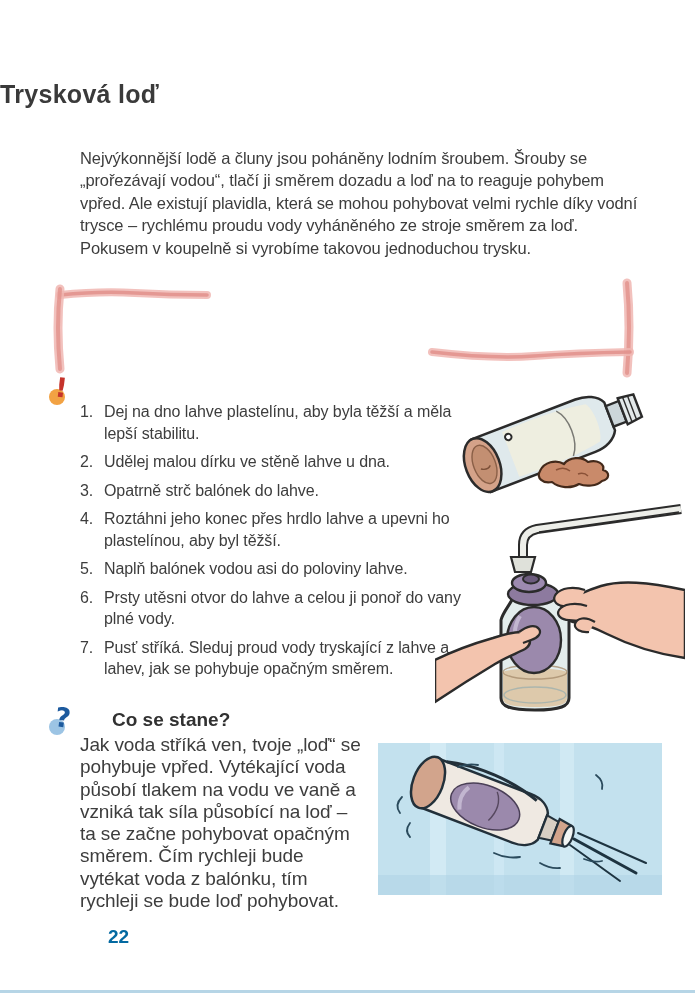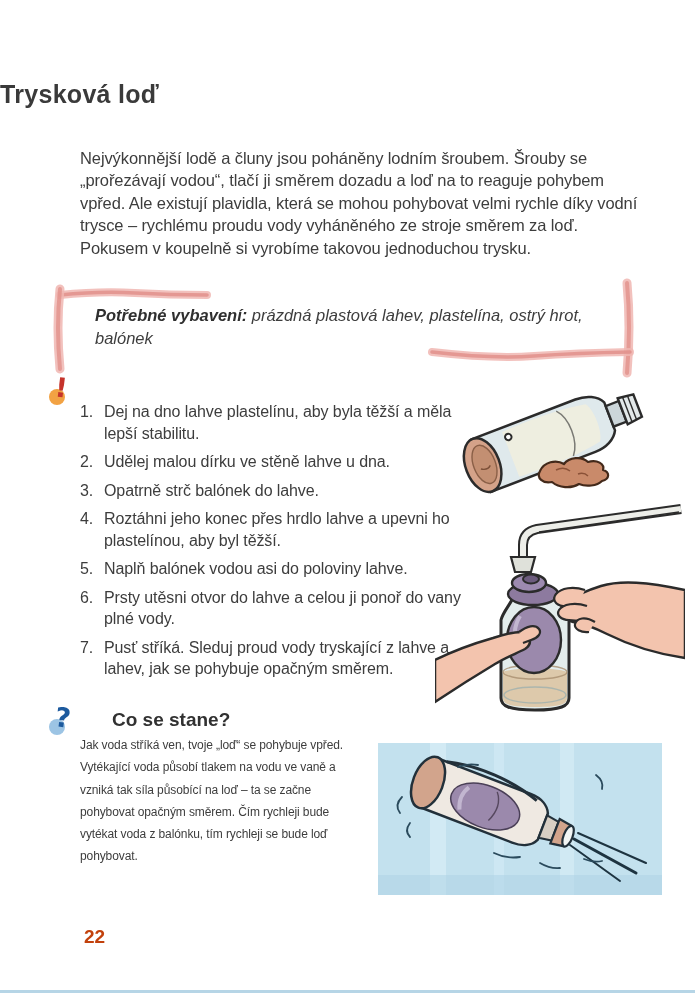--- a/index.html
+++ b/index.html
@@ -38,23 +38,23 @@
   #icon2 .glyph{color:#1d5a9e;}
   .steps{
     position:absolute;top:401px;left:80px;width:392px;margin:0;padding:0;list-style:none;
     font-size:16px;line-height:21.5px;letter-spacing:-.1px;
   }
   .steps li{display:flex;margin-bottom:7px;}
   .step-num{width:24px;flex:none;}
   .step-text{flex:1;}
   .result-text{
     position:absolute;top:734px;left:80px;width:282px;
-    font-size:12px;line-height:22.3px;letter-spacing:-.1px;
-  }
-  .pagenum{position:absolute;top:926px;left:84px;font-size:19px;font-weight:bold;color:#c2410c;}
+    font-size:19px;line-height:22.3px;letter-spacing:-.1px;
+  }
+  .pagenum{position:absolute;top:926px;left:108px;font-size:19px;font-weight:bold;color:#0369a1;}
   .illo{position:absolute;}
   #illo1{top:388px;left:448px;}
   #illo2{top:502px;left:435px;}
   #illo3{top:733px;left:372px;}
   .bottom-edge{position:absolute;left:0;bottom:7px;width:100%;height:3px;background:#a9cee2;opacity:.85;}
 </style>
 </head>
 <body>
 
 <div class="page">
@@ -69,23 +69,20 @@
       <path d="M20,17 q40,-4 75,-2 t72,2" stroke="#e08d88" stroke-width="3.5" opacity=".8"></path>
       <path d="M20,11 q-4,38 0,80" stroke="#f0b6b1" stroke-width="9" opacity=".85"></path>
       <path d="M20,11 q-4,38 0,80" stroke="#e08d88" stroke-width="4" opacity=".75"></path>
       <path d="M587,5 q4,44 0,90" stroke="#f0b6b1" stroke-width="9" opacity=".85"></path>
       <path d="M587,5 q4,44 0,90" stroke="#e08d88" stroke-width="4" opacity=".75"></path>
       <path d="M392,74 q60,7 102,4 t96,-4" stroke="#f0b6b1" stroke-width="8" opacity=".85"></path>
       <path d="M392,74 q60,7 102,4 t96,-4" stroke="#e08d88" stroke-width="3.5" opacity=".8"></path>
     </g>
   </svg>
 
-  <div class="equip-text">
-    <span class="equip-label">Potřebné vybavení:</span><span> prázdná plastová lahev, plastelína, ostrý hrot, balónek</span>
-  </div>
 
   <div class="bubble-icon" id="icon1">
     <span class="blob"></span>
     <span class="glyph">!</span>
   </div>
 
   <ol class="steps">
     <li>
       <span class="step-num">1.</span>
       <span class="step-text">Dej na dno lahve plastelínu, aby byla těžší a měla lepší stabilitu.</span>

